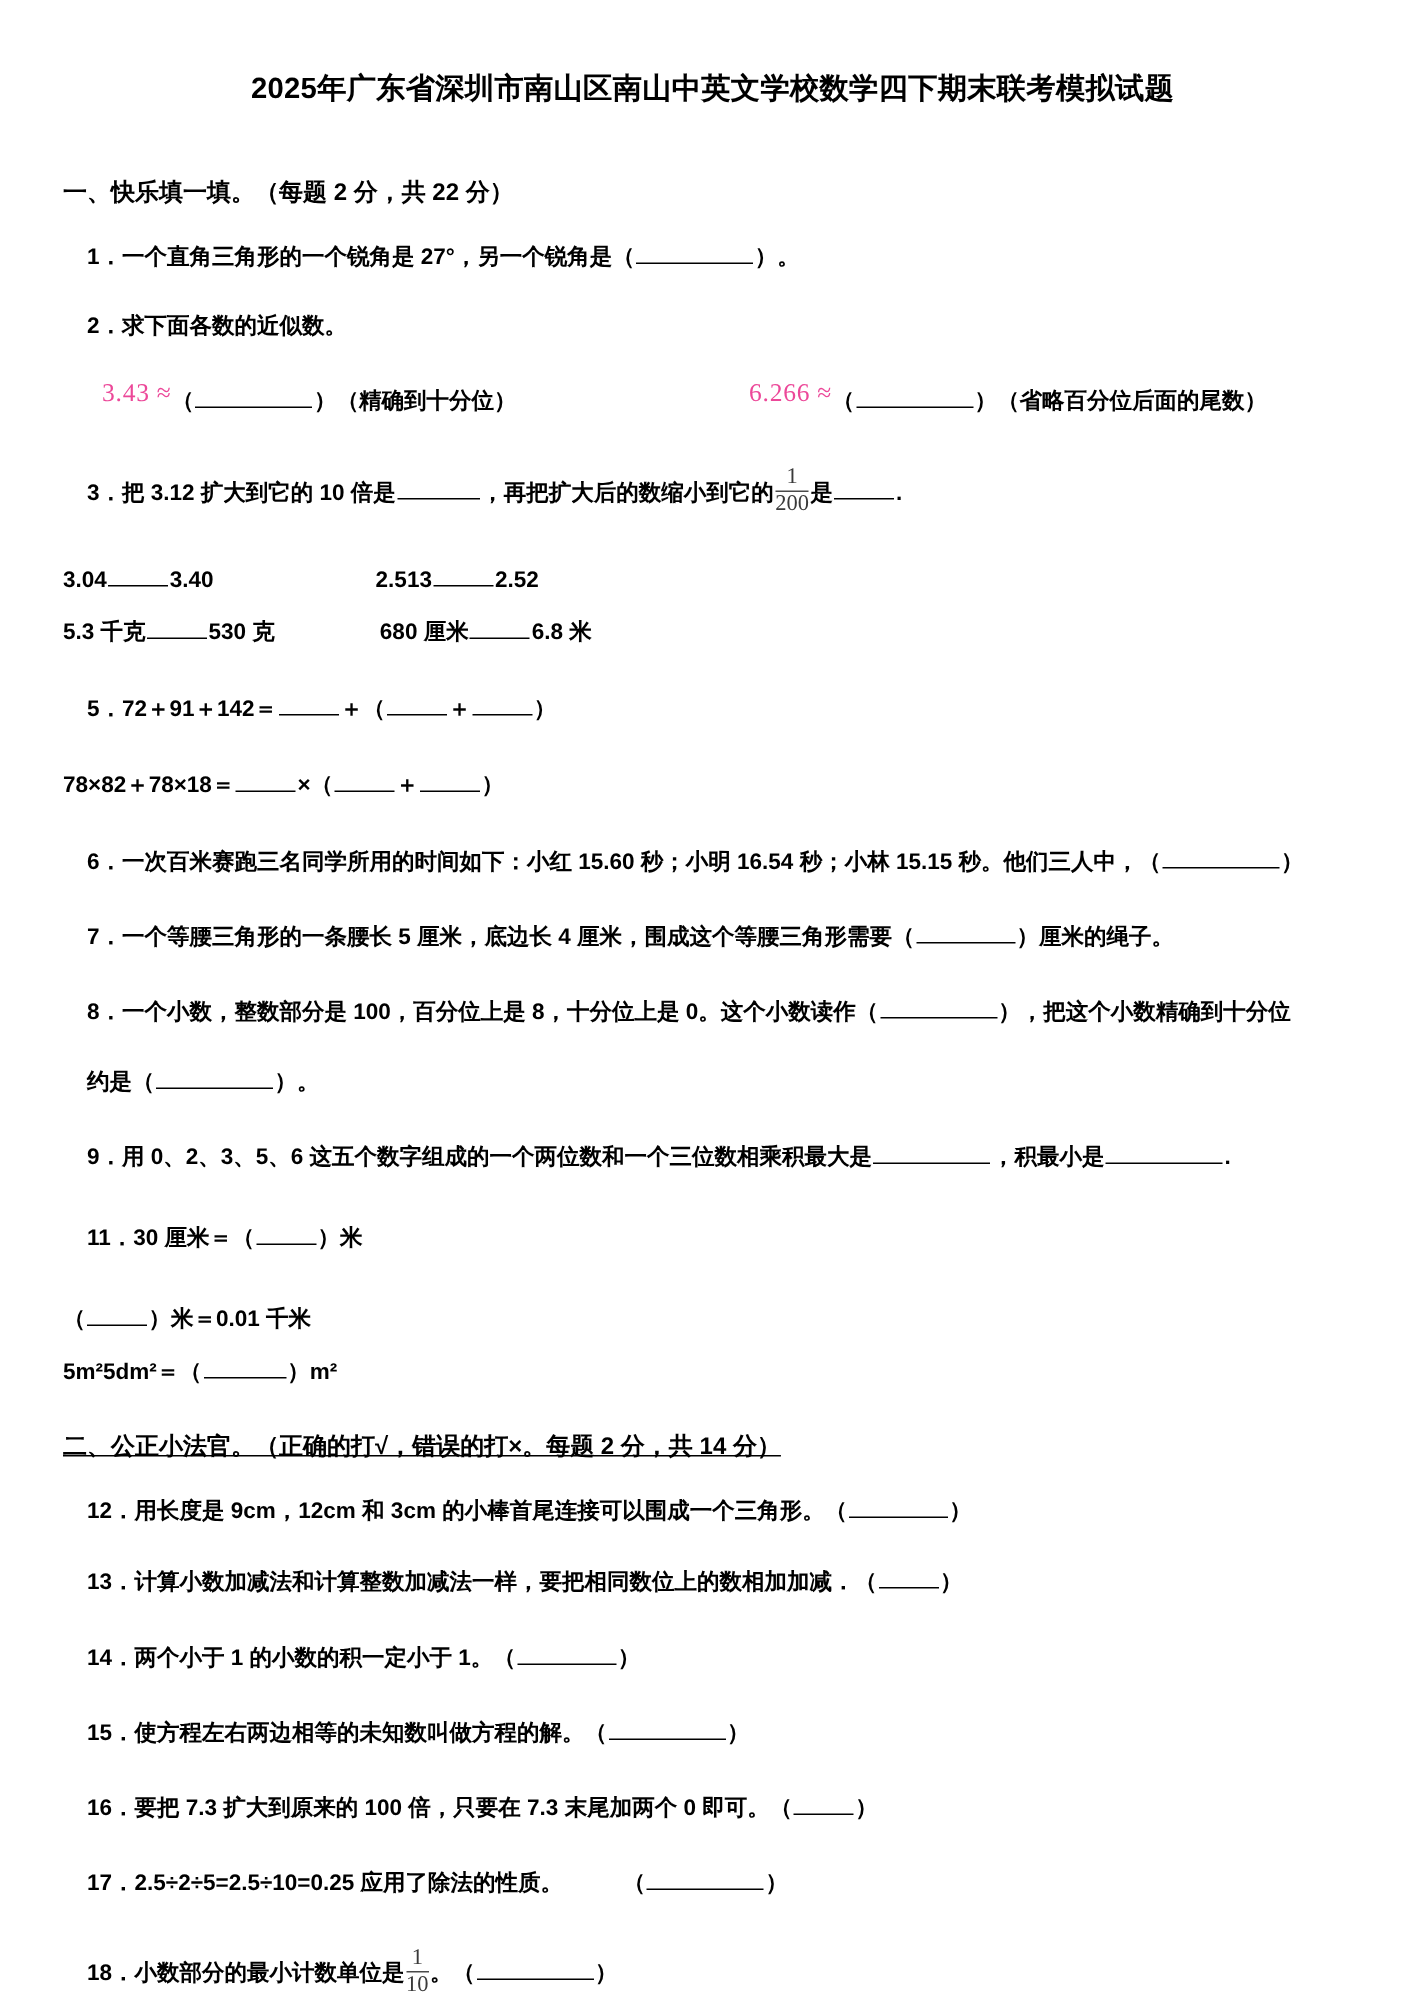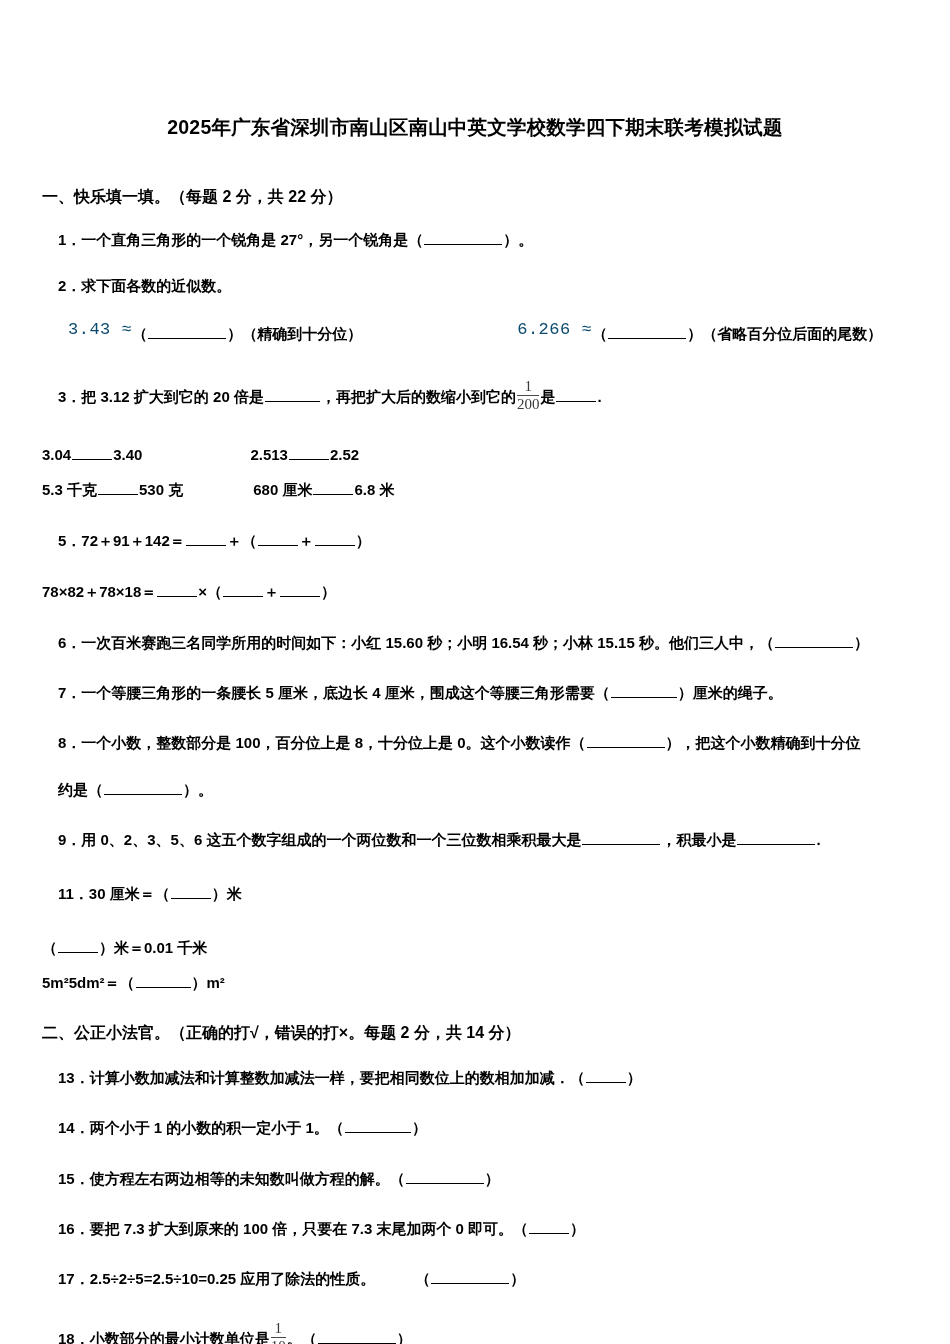--- a/index.html
+++ b/index.html
@@ -22,38 +22,39 @@
     box-sizing: border-box;
     padding: 0 42px;
   }
 
   
   .doc-title {
     text-align: center;
     font-size: 19.5px;
     font-weight: bold;
     letter-spacing: 0.2px;
-    padding-top: 116px;
+    padding-top: 48px;
     line-height: 1.2;
     white-space: nowrap;
   }
 
   
   .section {
     margin-top: 0;
   }
   .section-head {
     font-size: 16px;
     font-weight: bold;
     margin-top: 46px;
     margin-bottom: 4px;
     line-height: 1.5;
   }
   .section-2 .section-head {
     margin-top: 20px;
+    text-decoration: underline;
   }
 
   
   .q {
     font-size: 15px;
     font-weight: bold;
     line-height: 1.55;
     margin: 16px;
     padding: 5.5px 0;
   }
@@ -76,23 +77,23 @@
     height: 0.95em;
     margin: 0 1px;
   }
   .b-sm { width: 40px; }
   .b-md { width: 55px; }
   .b-lg { width: 66px; }
   .b-xl { width: 78px; }
 
   
   .eqnum {
-    font-family: Liberation Mono, monospace;
+    font-family: Liberation Serif, serif;
     font-weight: normal;
-    color: #0c4a6e;
+    color: #ec4899;
     font-size: 17px;
     position: relative;
     top: -5px;
     letter-spacing: 0.5px;
   }
 
   
   .frac {
     display: inline-block;
     vertical-align: -0.45em;
@@ -138,21 +139,21 @@
 
     <div class="q tight">
       <span>2．</span><span>求下面各数的近似数。</span>
     </div>
 
     <div class="sub">
       <span class="col-gap-e"></span><span class="eqnum">3.43 ≈</span><span>（</span><span class="blank b-xl"></span><span>）（精确到十分位）</span><span class="col-gap-d"></span><span class="eqnum">6.266 ≈</span><span>（</span><span class="blank b-xl"></span><span>）（省略百分位后面的尾数）</span>
     </div>
 
     <div class="q loose">
-      <span>3．</span><span>把 3.12 扩大到它的 20 倍是</span><span class="blank b-md"></span><span>，再把扩大后的数缩小到它的</span><span class="frac"><span class="num">1</span><span class="den">200</span></span><span>是</span><span class="blank b-sm"></span><span>.</span>
+      <span>3．</span><span>把 3.12 扩大到它的 10 倍是</span><span class="blank b-md"></span><span>，再把扩大后的数缩小到它的</span><span class="frac"><span class="num">1</span><span class="den">200</span></span><span>是</span><span class="blank b-sm"></span><span>.</span>
     </div>
 
 
     <div class="sub">
       <span>3.04</span><span class="blank b-sm"></span><span>3.40</span><span class="col-gap-a"></span><span>2.513</span><span class="blank b-sm"></span><span>2.52</span>
     </div>
 
     <div class="sub">
       <span>5.3 千克</span><span class="blank b-sm"></span><span>530 克</span><span class="col-gap-b"></span><span>680 厘米</span><span class="blank b-sm"></span><span>6.8 米</span>
     </div>
@@ -196,20 +197,23 @@
     <div class="sub">
       <span>5m²5dm²＝（</span><span class="blank b-md"></span><span>）m²</span>
     </div>
 
   </div>
 
   <div class="section section-2">
 
     <div class="section-head">二、公正小法官。（正确的打√，错误的打×。每题 2 分，共 14 分）</div>
 
+    <div class="q tight">
+      <span>12．</span><span>用长度是 9cm，12cm 和 3cm 的小棒首尾连接可以围成一个三角形。（</span><span class="blank b-lg"></span><span>）</span>
+    </div>
 
     <div class="q">
       <span>13．</span><span>计算小数加减法和计算整数加减法一样，要把相同数位上的数相加加减．（</span><span class="blank b-sm"></span><span>）</span>
     </div>
 
     <div class="q">
       <span>14．</span><span>两个小于 1 的小数的积一定小于 1。（</span><span class="blank b-lg"></span><span>）</span>
     </div>
 
     <div class="q">

